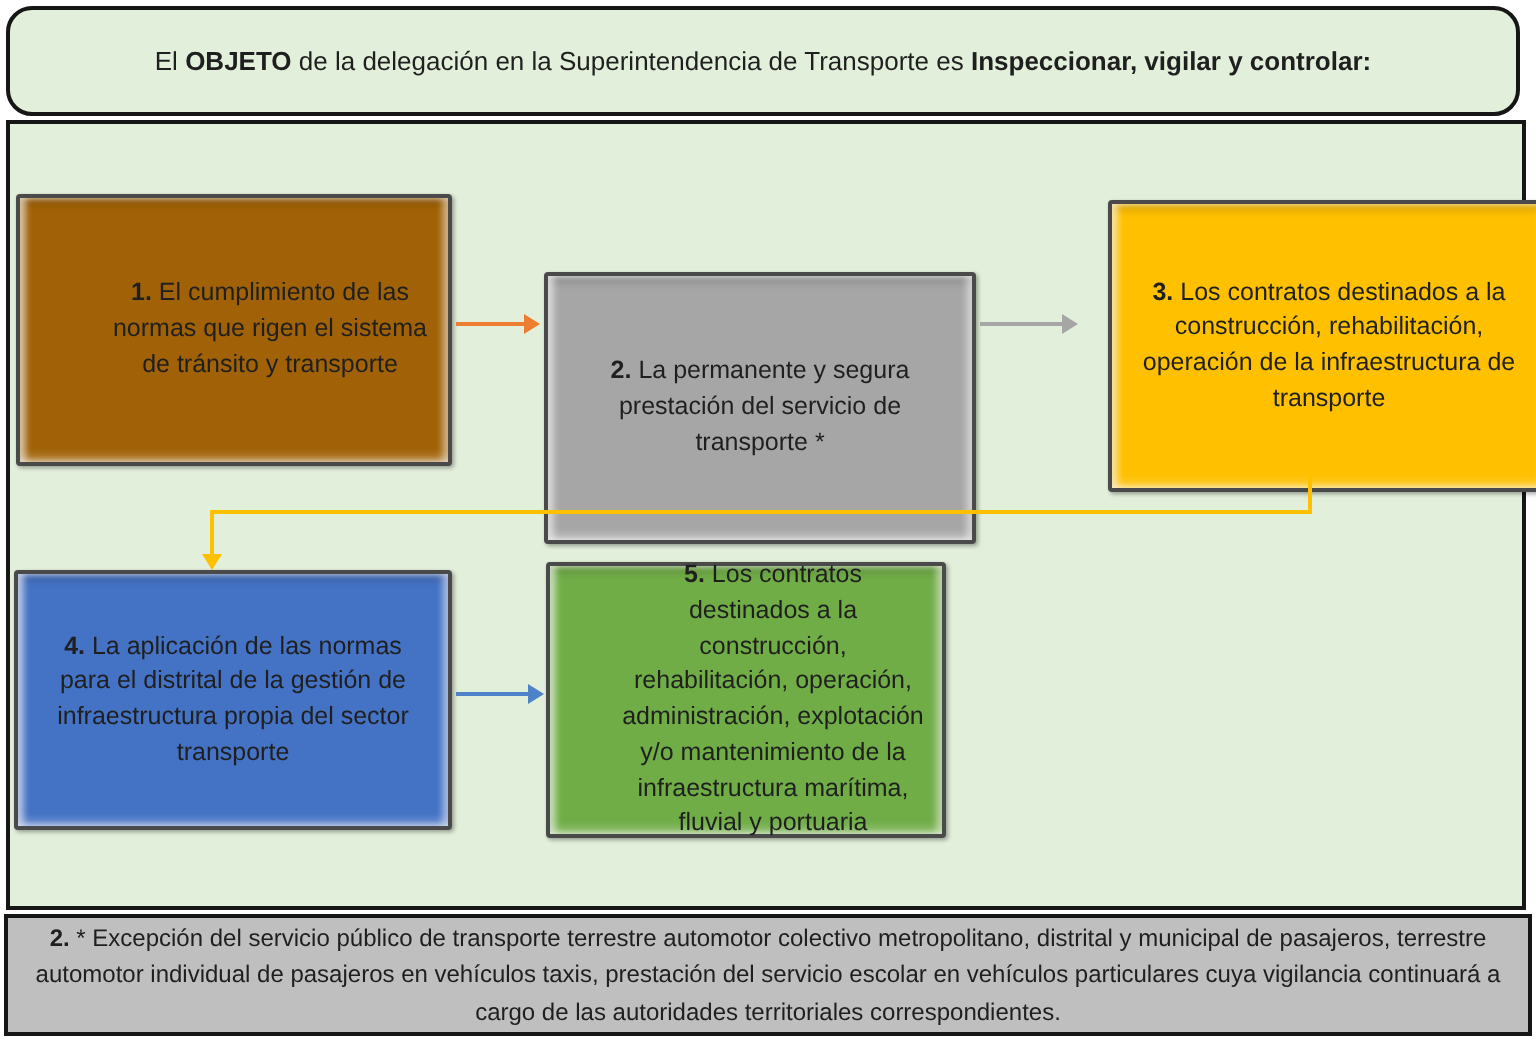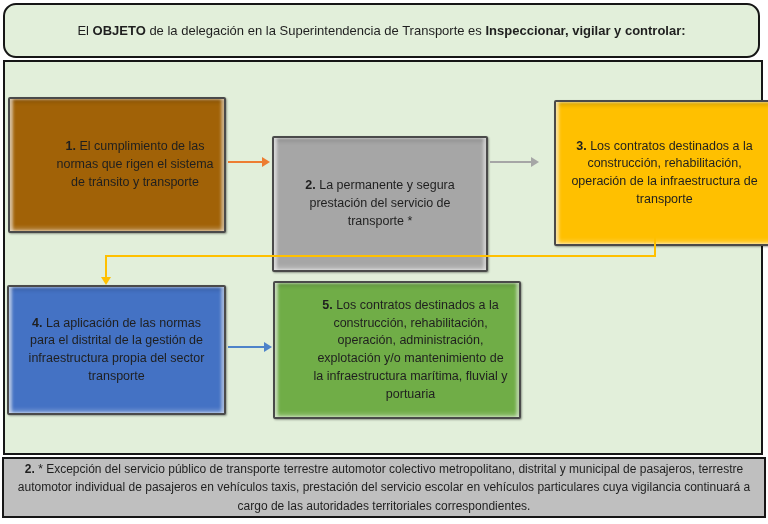--- a/index.html
+++ b/index.html
@@ -31,21 +31,21 @@
       inset 3px 0 3px rgba(255,255,255,.55),
       inset -3px 0 3px rgba(255,255,255,.45),
       inset 0 -3px 4px rgba(255,255,255,.28),
       inset 0 3px 4px rgba(0,0,0,.16),
       1px 1px 2px rgba(0,0,0,.35);
   }
   .box1{left:3px;top:35px;width:218px;height:136px;}
   .box2{left:267px;top:35px;width:216px;height:136px;margin-top:39px;}
   .box3{left:535px;top:38px;width:221px;height:146px;margin-left:14px;}
   .box4{left:2px;top:223px;width:219px;height:130px;}
-  .box5{left:268px;top:219px;width:248px;height:138px;padding-left:36px;}
+  .box5{left:268px;top:219px;width:200px;height:138px;padding-left:36px;}
   b,.bold{font-weight:bold;}
   .aline{position:absolute;height:2px;}
   .avline{position:absolute;width:2px;}
   .ahead-right{position:absolute;width:0;height:0;
     border-top:5px solid transparent;border-bottom:5px solid transparent;border-left:8px solid #000;}
   .ahead-down{position:absolute;width:0;height:0;
     border-left:5px solid transparent;border-right:5px solid transparent;border-top:8px solid #000;}
   .a1-line{left:223px;top:99px;width:36px;}
   .a1-head{left:257px;top:95px;}
   .a2-line{left:485px;top:99px;width:43px;}

